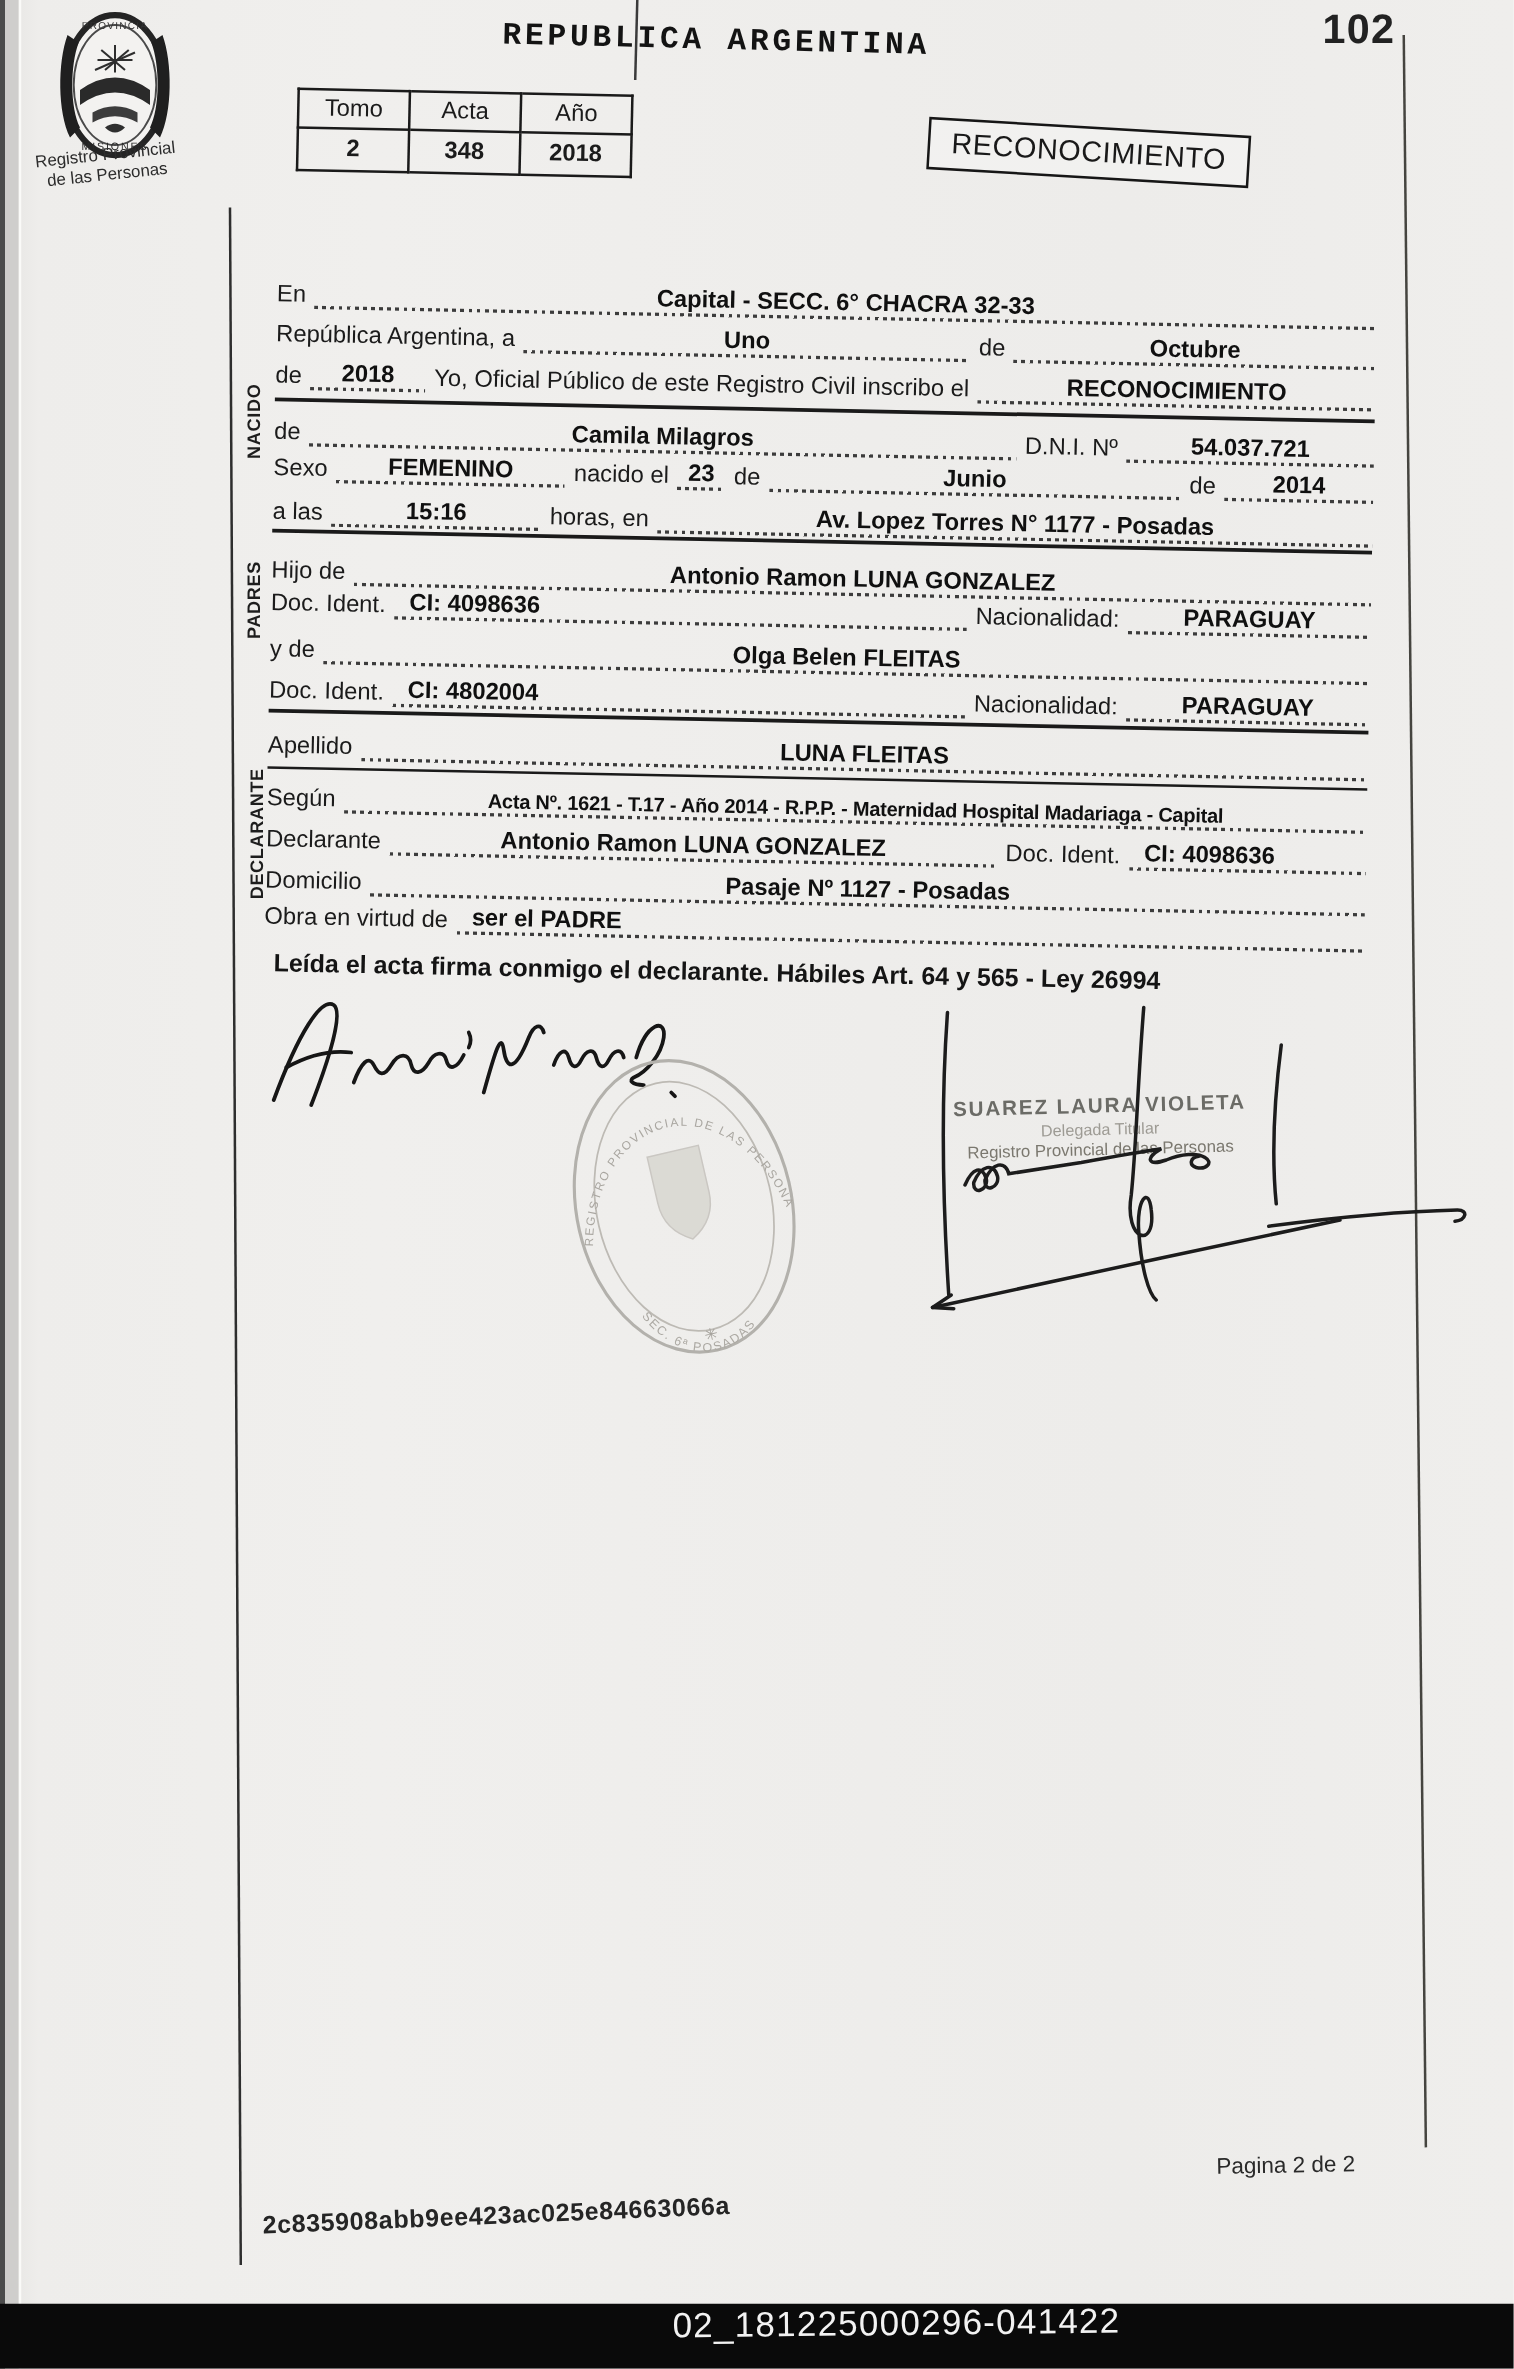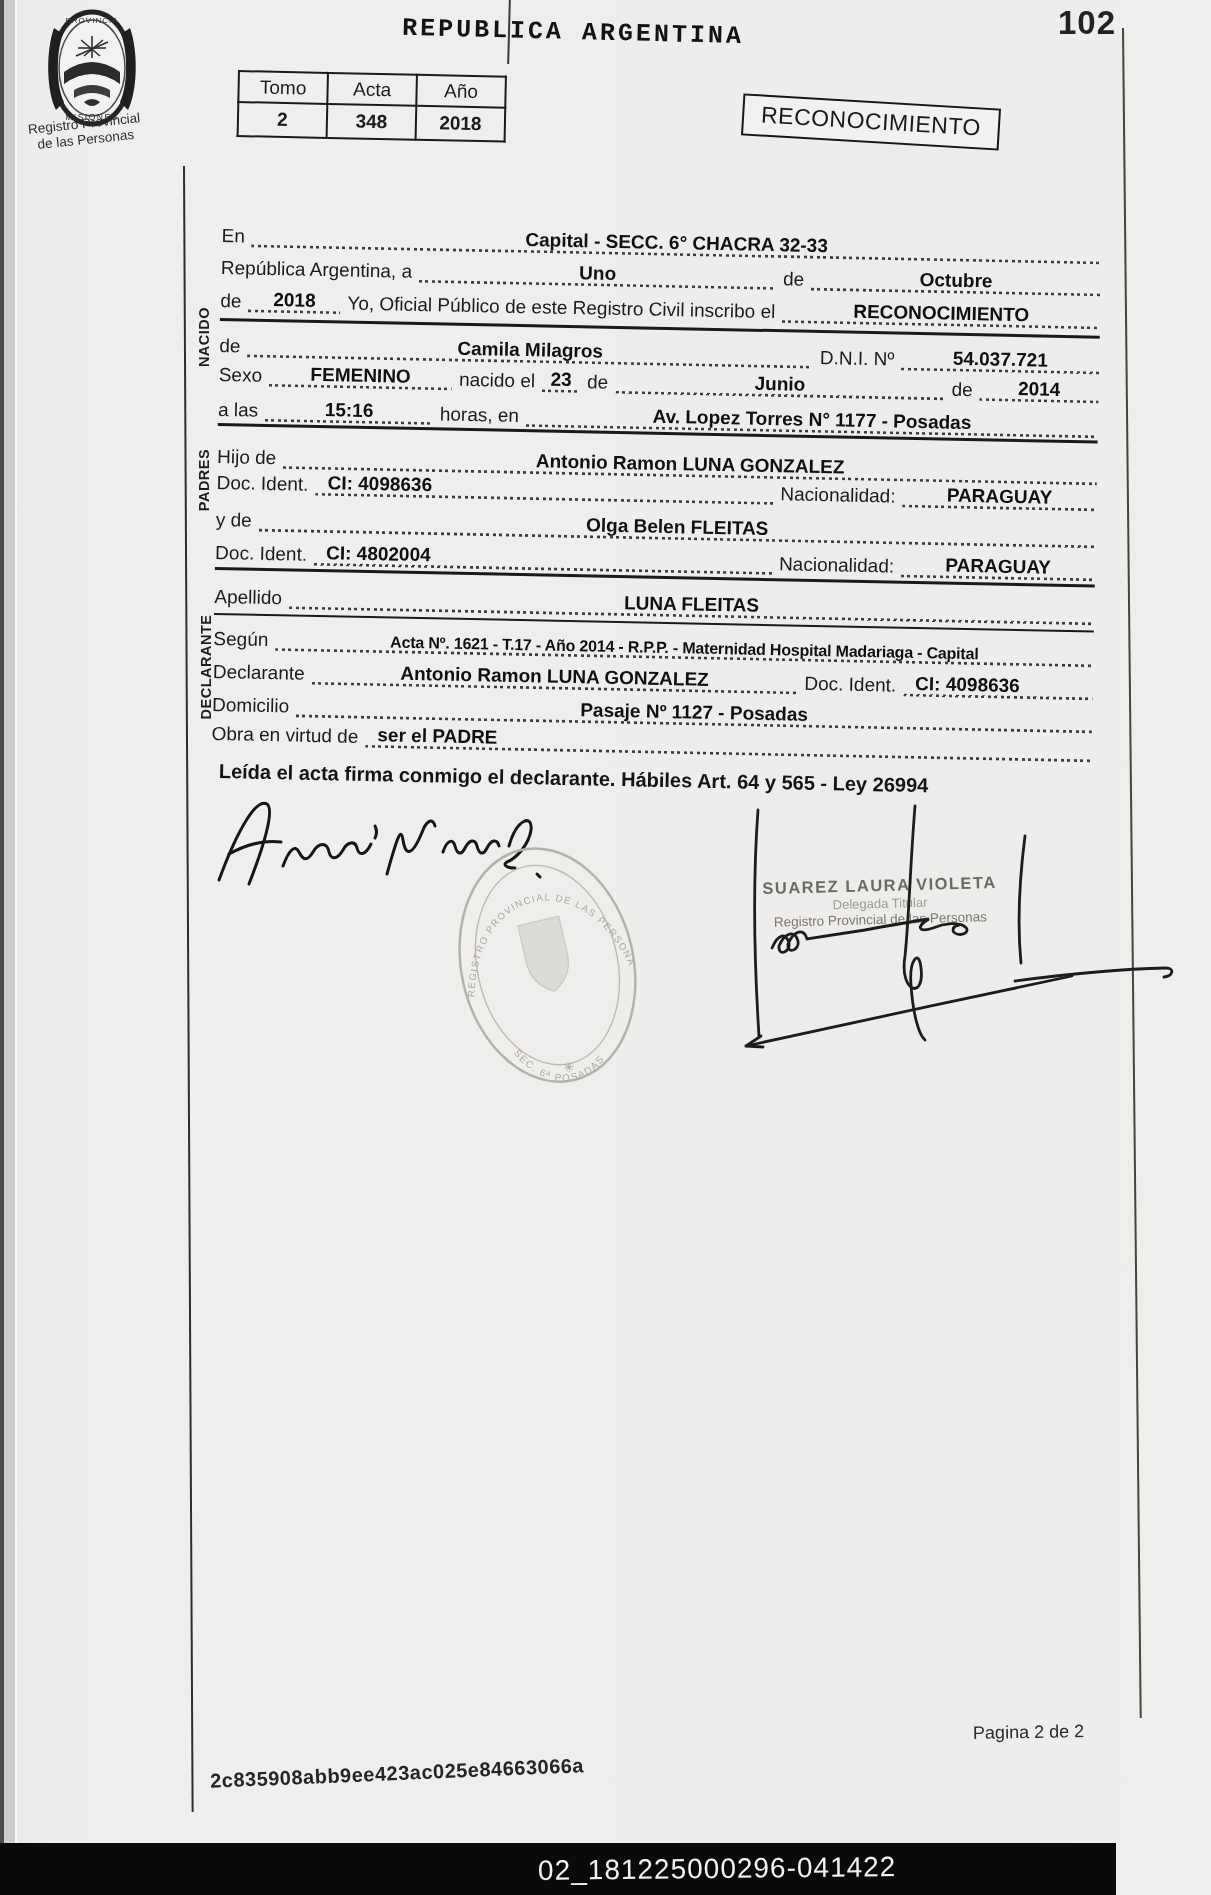--- a/index.html
+++ b/index.html
@@ -54,21 +54,21 @@
   .stamp-oval{position:absolute;left:448px;top:838px;transform:rotate(-13deg);}
   .stamp-text{position:absolute;left:745px;top:876px;width:270px;transform:rotate(-1.5deg);text-align:center;}
   .stamp-text .l1{font-size:16.5px;font-weight:bold;color:#6b6b66;letter-spacing:1.5px;white-space:nowrap;}
   .stamp-text .l2{font-size:13px;color:#8a877f;opacity:.8;margin-top:1px;}
   .stamp-text .l3{font-size:13.5px;color:#7b786f;margin-top:1px;white-space:nowrap;}
   .pen-right{position:absolute;left:728px;top:788px;}
 
   
   .footer-page{position:absolute;left:973px;top:1722px;font-size:18px;color:#2a2a2a;transform:rotate(-1deg);}
   .footer-hash{position:absolute;left:210px;top:1762px;font-size:20px;font-weight:bold;color:#252525;letter-spacing:.5px;transform:rotate(-2.4deg);}
-  .bottom-strip{position:absolute;left:0;top:1843px;width:1116px;height:52px;background:#0a0a0a;display:flex;align-items:center;}
+  .bottom-strip{position:absolute;left:0;top:1843px;width:1211px;height:52px;background:#0a0a0a;display:flex;align-items:flex-start;}
   .strip-code{margin-left:538px;color:#f2f2f2;font-size:28px;letter-spacing:1px;transform:rotate(-0.6deg);font-family:"Liberation Sans",sans-serif;}
 </style>
 </head>
 <body>
 
 <div class="edge-dark"></div>
 <div class="edge-gray"></div>
 <div class="edge-white"></div>
 <div class="rule-left"></div>
 <div class="rule-right"></div>

